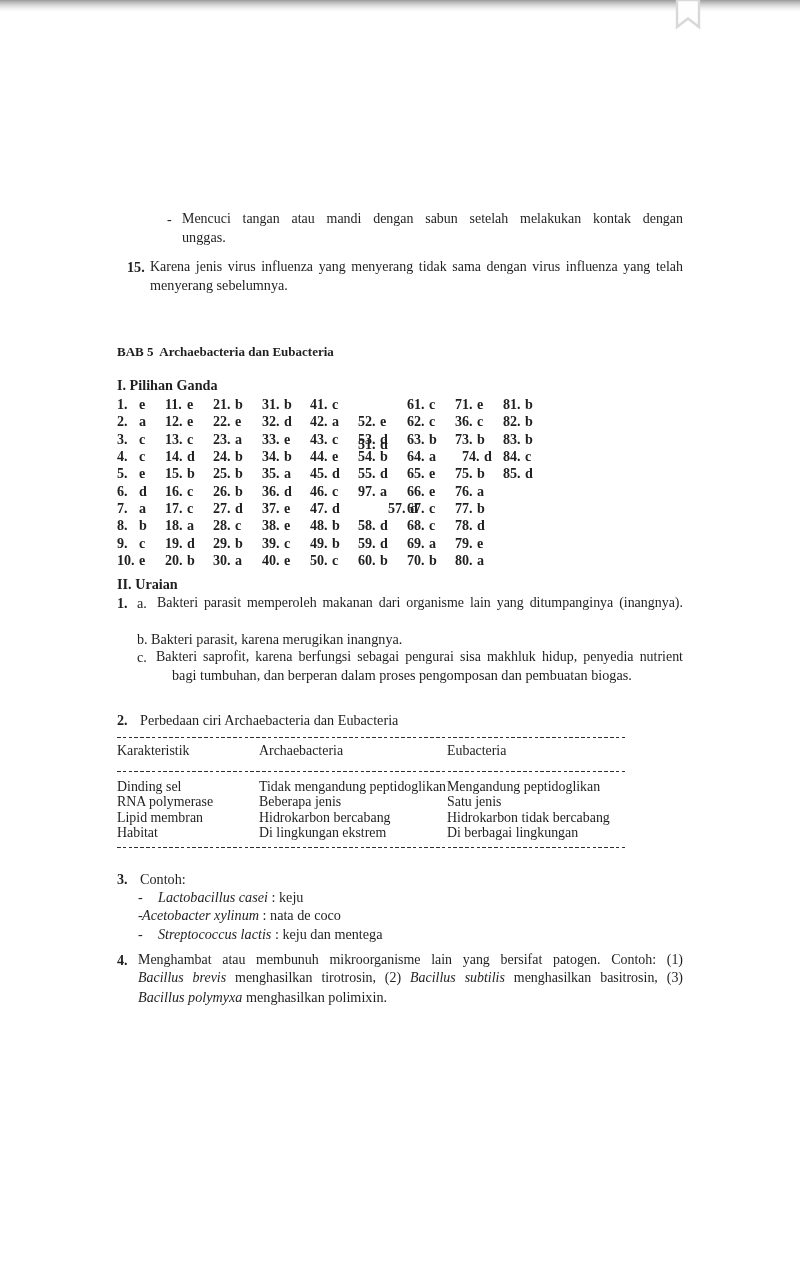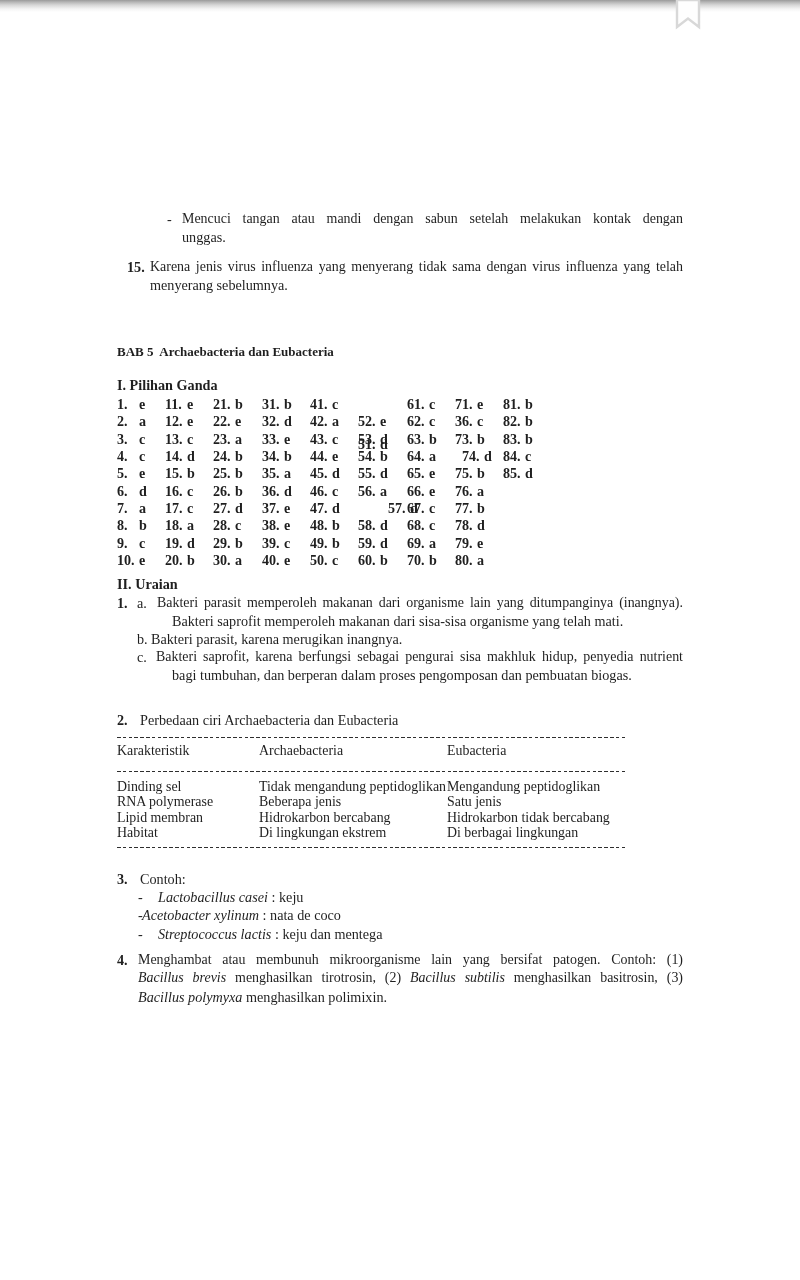--- a/index.html
+++ b/index.html
@@ -104,21 +104,21 @@
         <span class="grid-cell" style="left: 290px;"><span class="gnum">65.</span><span>e</span></span>
         <span class="grid-cell" style="left: 338px;"><span class="gnum">75.</span><span>b</span></span>
         <span class="grid-cell" style="left: 386px;"><span class="gnum">85.</span><span>d</span></span>
       </div>
       <div class="grid-row">
         <span class="grid-cell" style="left: 0px;"><span class="gnum">6.</span><span>d</span></span>
         <span class="grid-cell" style="left: 48px;"><span class="gnum">16.</span><span>c</span></span>
         <span class="grid-cell" style="left: 96px;"><span class="gnum">26.</span><span>b</span></span>
         <span class="grid-cell" style="left: 145px;"><span class="gnum">36.</span><span>d</span></span>
         <span class="grid-cell" style="left: 193px;"><span class="gnum">46.</span><span>c</span></span>
-        <span class="grid-cell" style="left: 241px;"><span class="gnum">56.</span><span>a</span></span>
+        <span class="grid-cell" style="left: 241px;"><span class="gnum">97.</span><span>a</span></span>
         <span class="grid-cell" style="left: 290px;"><span class="gnum">66.</span><span>e</span></span>
         <span class="grid-cell" style="left: 338px;"><span class="gnum">76.</span><span>a</span></span>
       </div>
       <div class="grid-row">
         <span class="grid-cell" style="left: 0px;"><span class="gnum">7.</span><span>a</span></span>
         <span class="grid-cell" style="left: 48px;"><span class="gnum">17.</span><span>c</span></span>
         <span class="grid-cell" style="left: 96px;"><span class="gnum">27.</span><span>d</span></span>
         <span class="grid-cell" style="left: 145px;"><span class="gnum">37.</span><span>e</span></span>
         <span class="grid-cell" style="left: 193px;"><span class="gnum">47.</span><span>d</span></span>
         <span class="grid-cell" style="left: 241px; margin-left: 30px;"><span class="gnum">57.</span><span>d</span></span>
@@ -155,21 +155,20 @@
         <span class="grid-cell" style="left: 290px;"><span class="gnum">70.</span><span>b</span></span>
         <span class="grid-cell" style="left: 338px;"><span class="gnum">80.</span><span>a</span></span>
       </div>
     </div>
 
   <div class="l b" style="top:575px;left:117px">II. Uraian</div>
 
   <div class="l b" style="top:594px;left:117px">1.</div>
   <div class="l" style="top:594px;left:137px">a.</div>
   <div class="l jline" style="top:594px;left:157px;width:526px">Bakteri parasit memperoleh makanan dari organisme lain yang ditumpanginya (inangnya).</div>
-  <div class="l" style="top:612px;left:172px">Bakteri saprofit memperoleh makanan dari sisa-sisa organisme yang telah mati.</div>
   <div class="l" style="top:630px;left:137px">b.</div>
   <div class="l" style="top:630px;left:151px">Bakteri parasit, karena merugikan inangnya.</div>
   <div class="l" style="top:648px;left:137px">c.</div>
   <div class="l jline" style="top:648px;left:156px;width:527px">Bakteri saprofit, karena berfungsi sebagai pengurai sisa makhluk hidup, penyedia nutrient</div>
   <div class="l" style="top:666px;left:172px">bagi tumbuhan, dan berperan dalam proses pengomposan dan pembuatan biogas.</div>
 
   <div class="l b" style="top:711px;left:117px">2.</div>
   <div class="l" style="top:711px;left:140px">Perbedaan ciri Archaebacteria dan Eubacteria</div>
 
   <div class="dashline" style="top:737px"></div>

